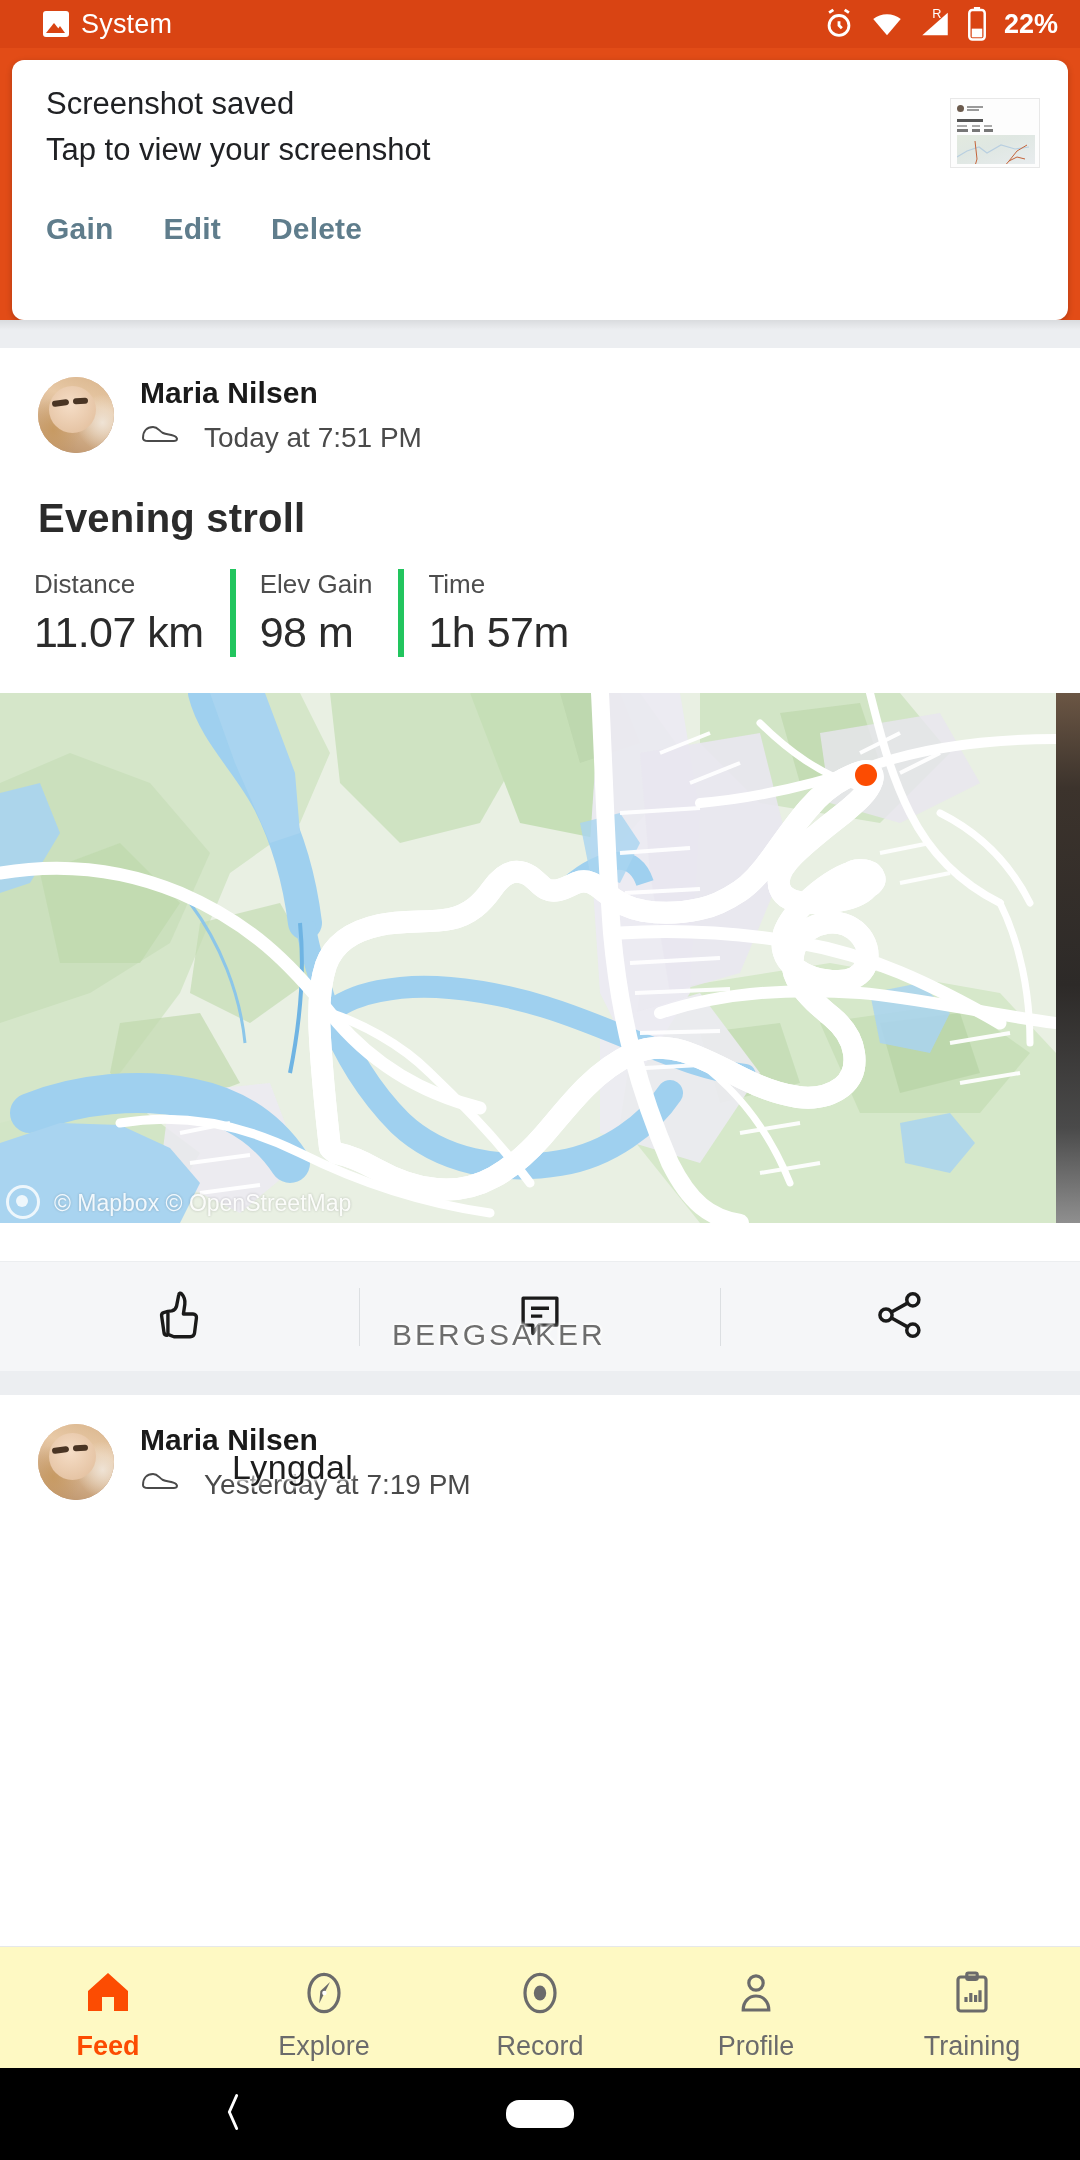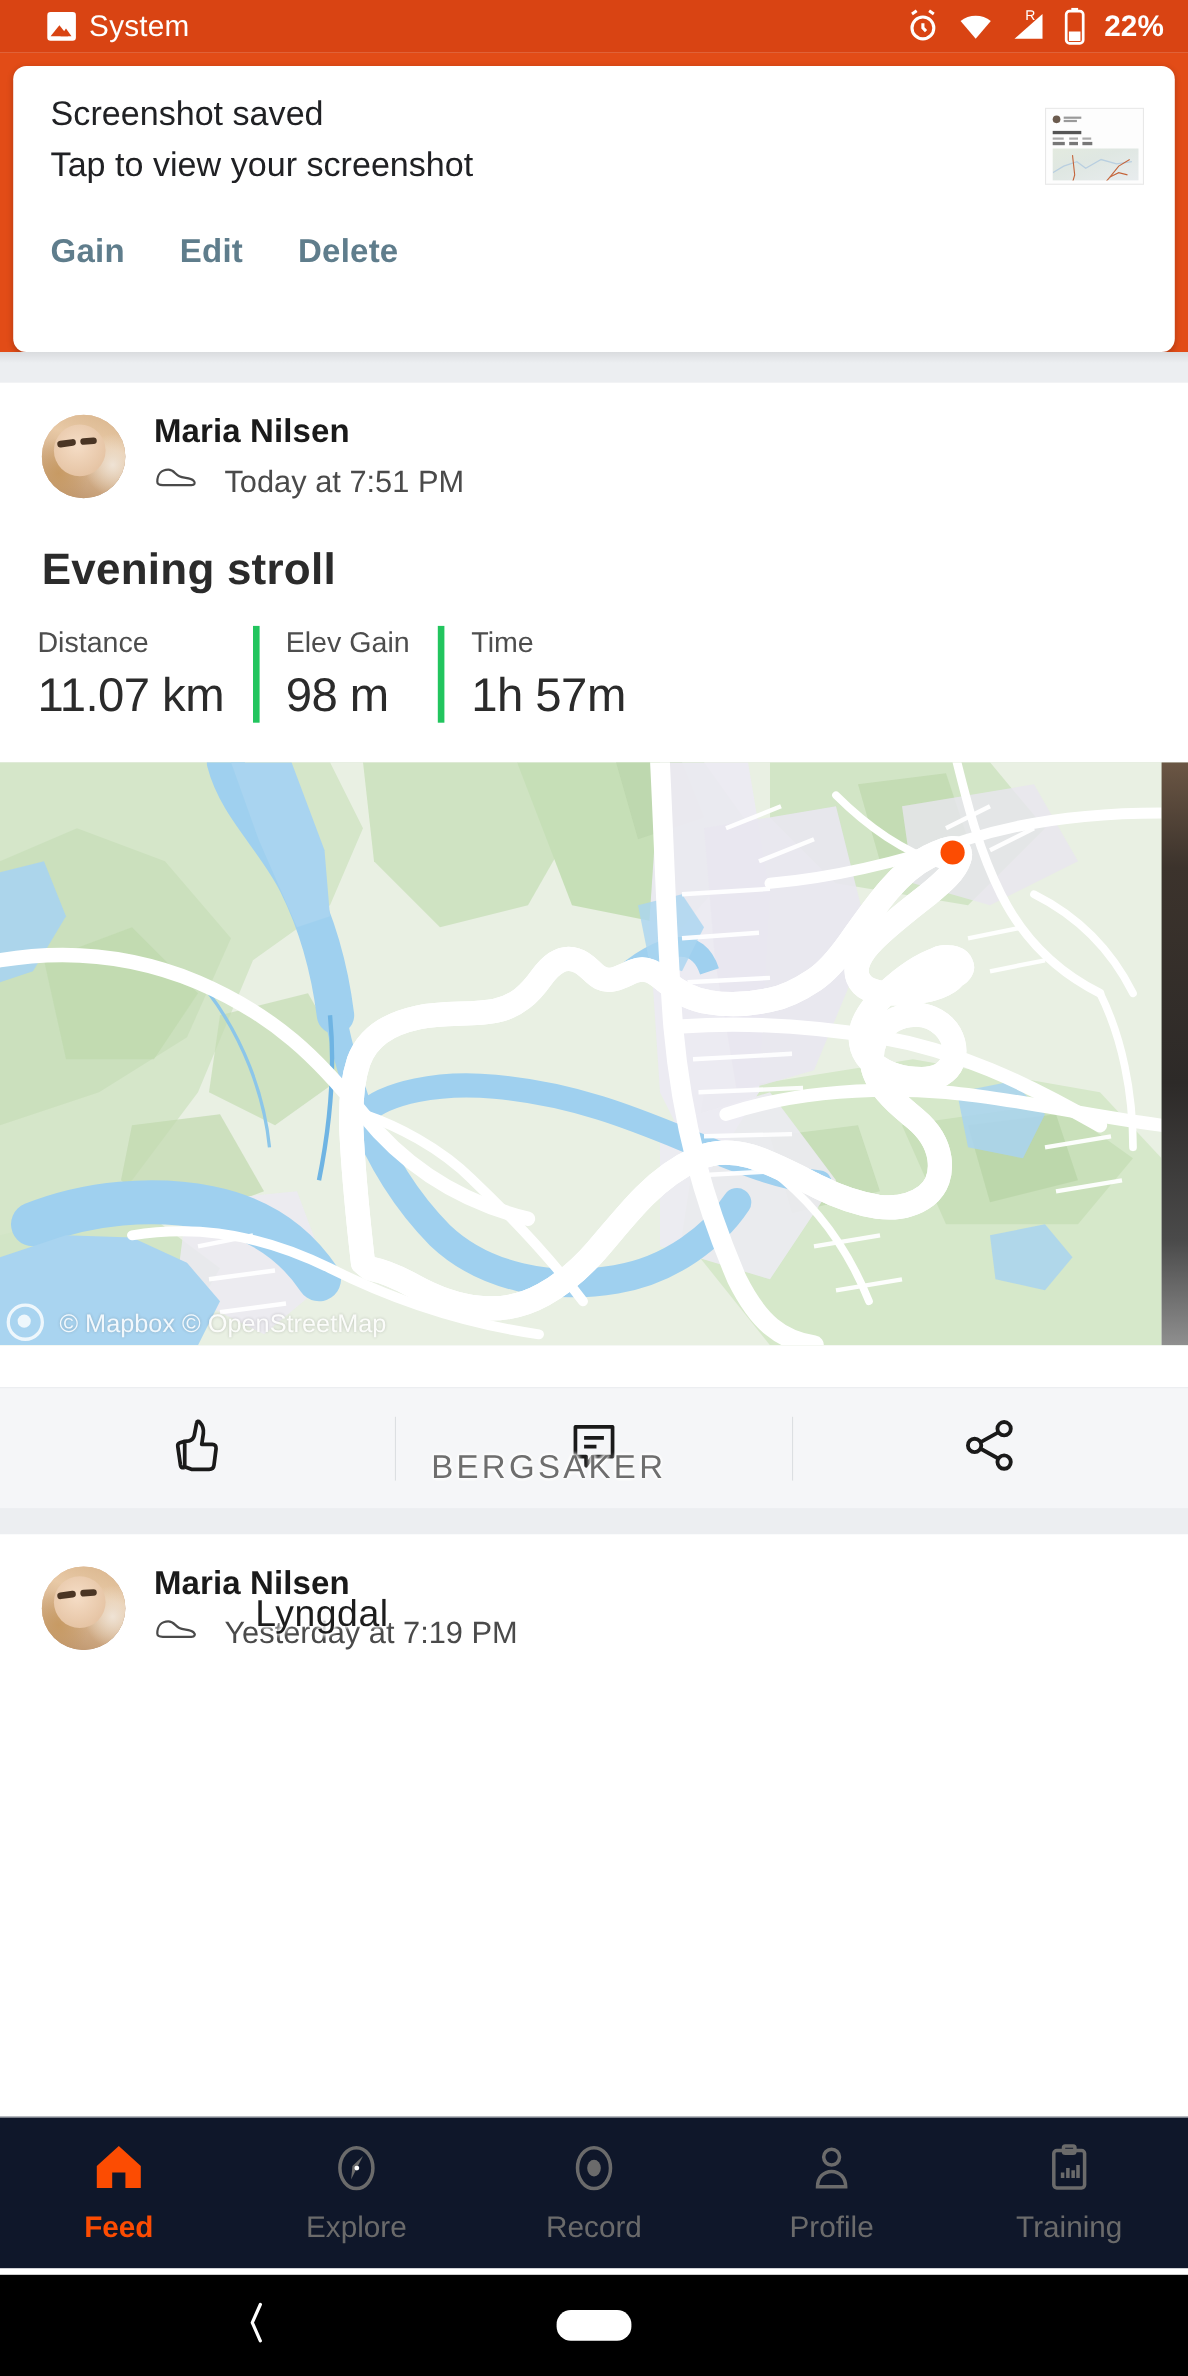--- a/index.html
+++ b/index.html
@@ -173,22 +173,22 @@
     cursor:pointer;
   }
   .social-div{ width:1px; height:58px; background:#dcdfe2; }
 
   
   .feed-gap2{ height:24px; background:#eceef1; }
   .activity2{ background:#ffffff; padding-bottom:10px; }
 
   
   .bottomnav{
-    position:absolute; left:0; bottom:98px; width:1080px; height:138px;
-    background:#0f172a; border-top:1px solid #e6e8ea;
+    position:absolute; left:0; bottom:76px; width:1080px; height:138px;
+    background:#fef9c3; border-top:1px solid #e6e8ea;
     display:flex; align-items:center;
   }
   .nav-item{
     flex:1; display:flex; flex-direction:column; align-items:center; gap:10px;
     cursor:pointer;
   }
   .nav-label{ font-size:27px; color:#6b6b6b; }
   .nav-item.active .nav-label{ color:#fc4c02; font-weight:bold; }
 
   

